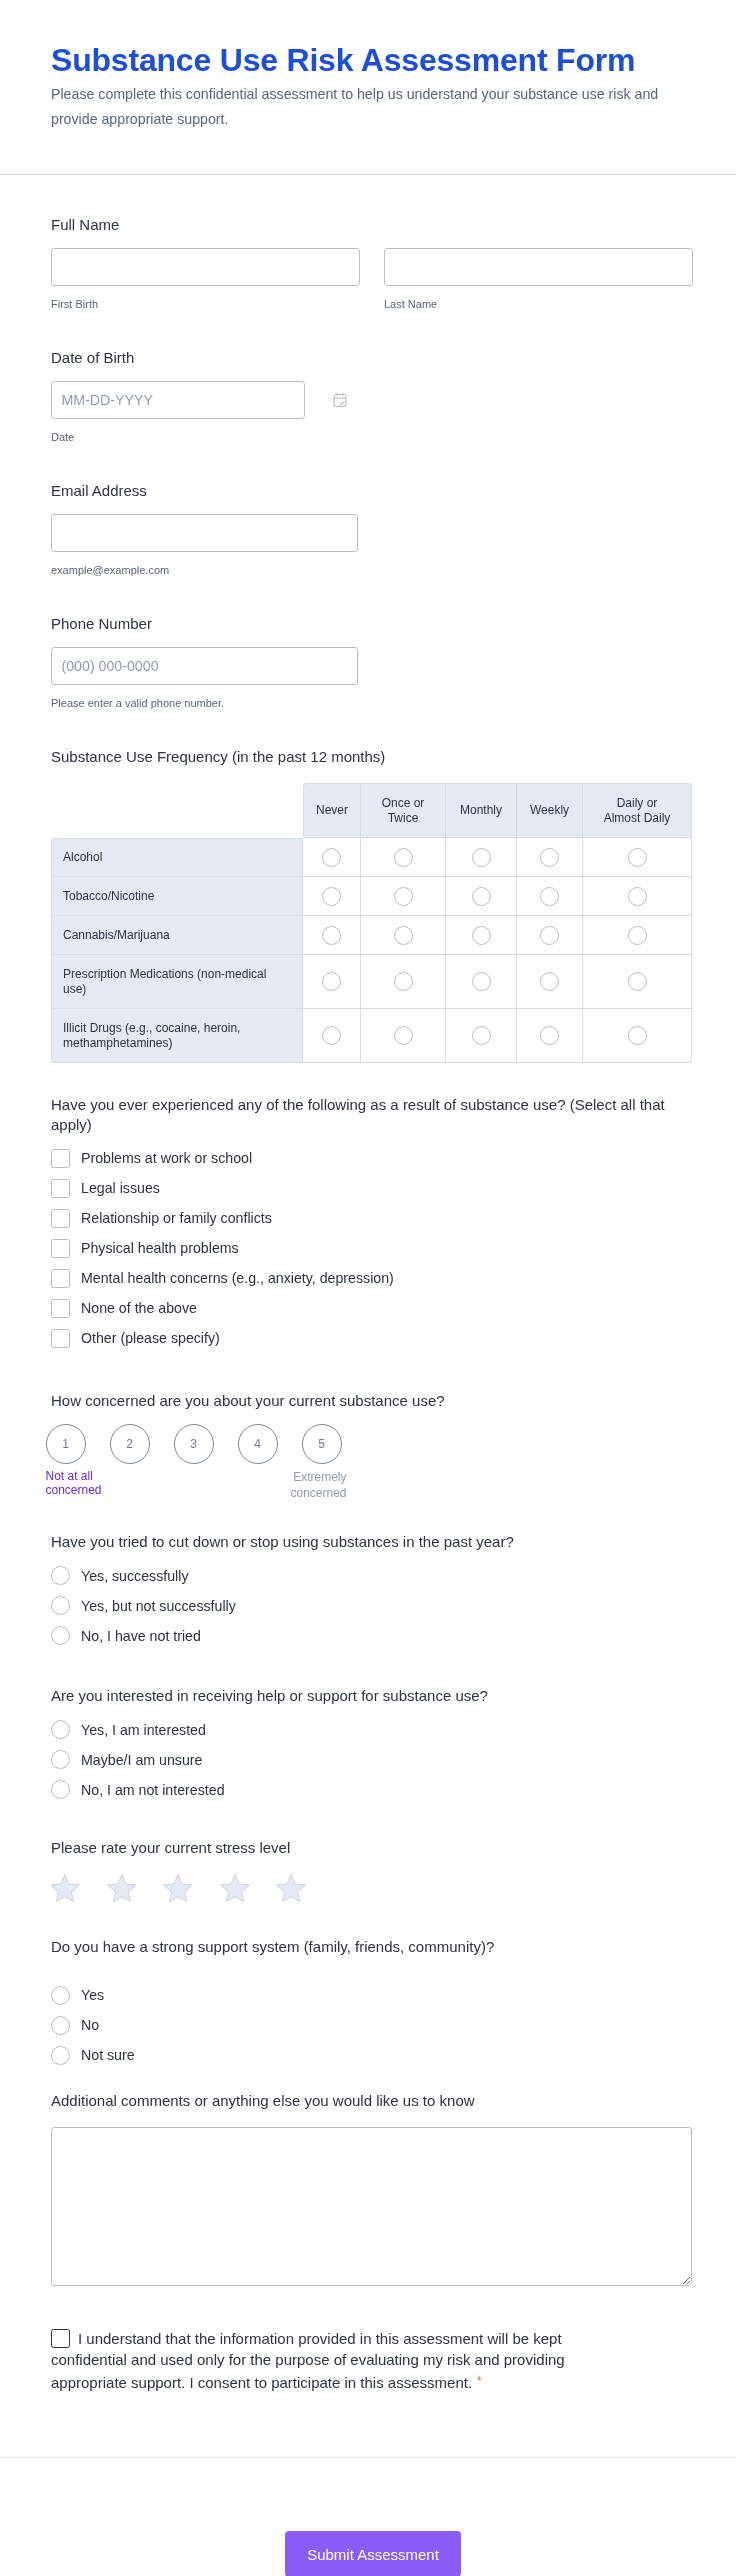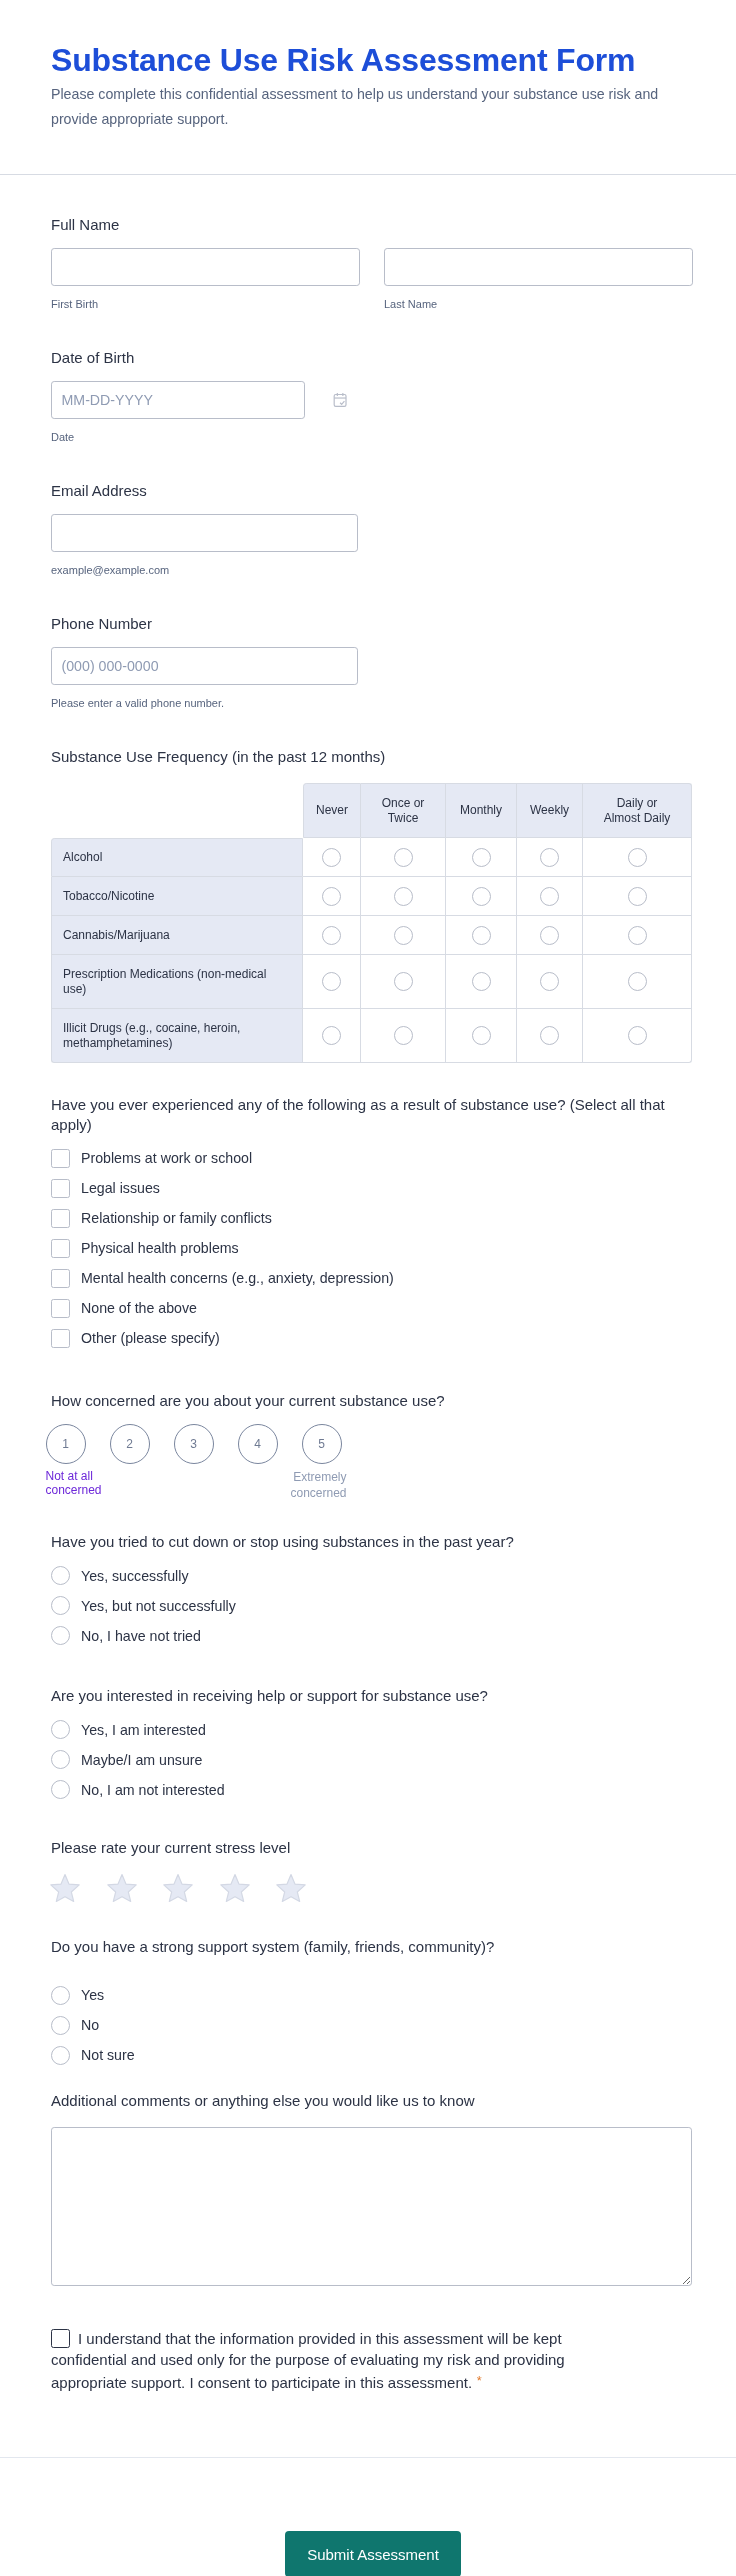--- a/index.html
+++ b/index.html
@@ -64,21 +64,21 @@
 
     
     .comments { display: block; width: 641px; height: 159px; margin-top: 17.4px; border: 0.8px solid #b8bdc9; border-radius: 3.2px; resize: vertical; font-family: "Liberation Sans", sans-serif; font-size: 12.7px; padding: 8px; }
 
     
     .consent { width: 554px; font-size: 15px; color: #2c3345; line-height: 21.4px; }
     .consent-chk { display: inline-block; width: 19px; height: 19px; border: 1.6px solid #2c3345; border-radius: 2.4px; vertical-align: -4px; margin-right: 8px; background: #fff; }
     .req { color: #f23a3c; color: #e0792a; font-size: 12.7px; vertical-align: 3.2px; margin-left: 4.7px; }
 
     .footer-line { position: absolute; left: 0; top: 2457px; width: 736px; height: 0.8px; background: #e3e7ef; }
-    .submit-btn { position: absolute; left: 285px; top: 2531px; width: 176px; height: 46px; border: none; border-radius: 4px; background: #0f766e; color: #fff; font-size: 15px; font-family: "Liberation Sans", sans-serif; cursor: pointer; }
+    .submit-btn { position: absolute; left: 285px; top: 2531px; width: 176px; height: 46px; border: none; border-radius: 4px; background: #8b5cf6; color: #fff; font-size: 15px; font-family: "Liberation Sans", sans-serif; cursor: pointer; }
   </style>
 </head>
 <body>
 
 <div class="header">
   <h1 class="form-title">Substance Use Risk Assessment Form</h1>
   <p class="form-subtitle">Please complete this confidential assessment to help us understand your substance use risk and provide appropriate support.</p>
 </div>
 
 <div class="sec" style="top:215px;">

